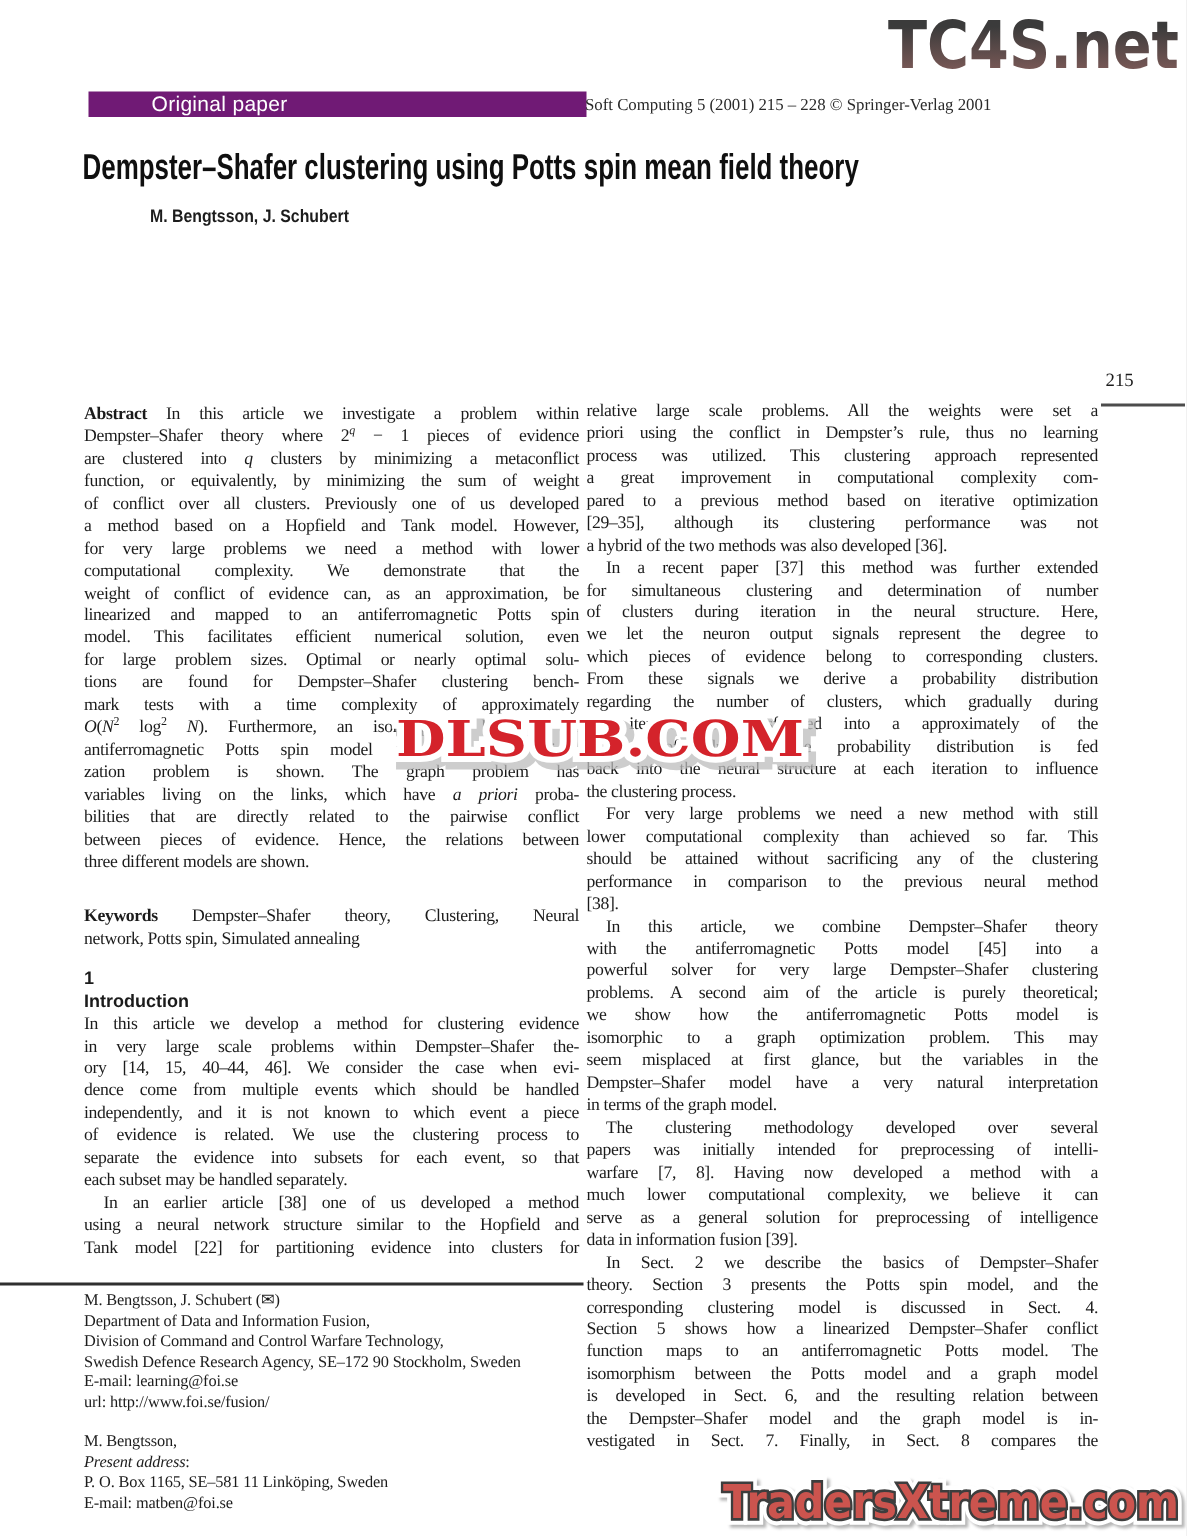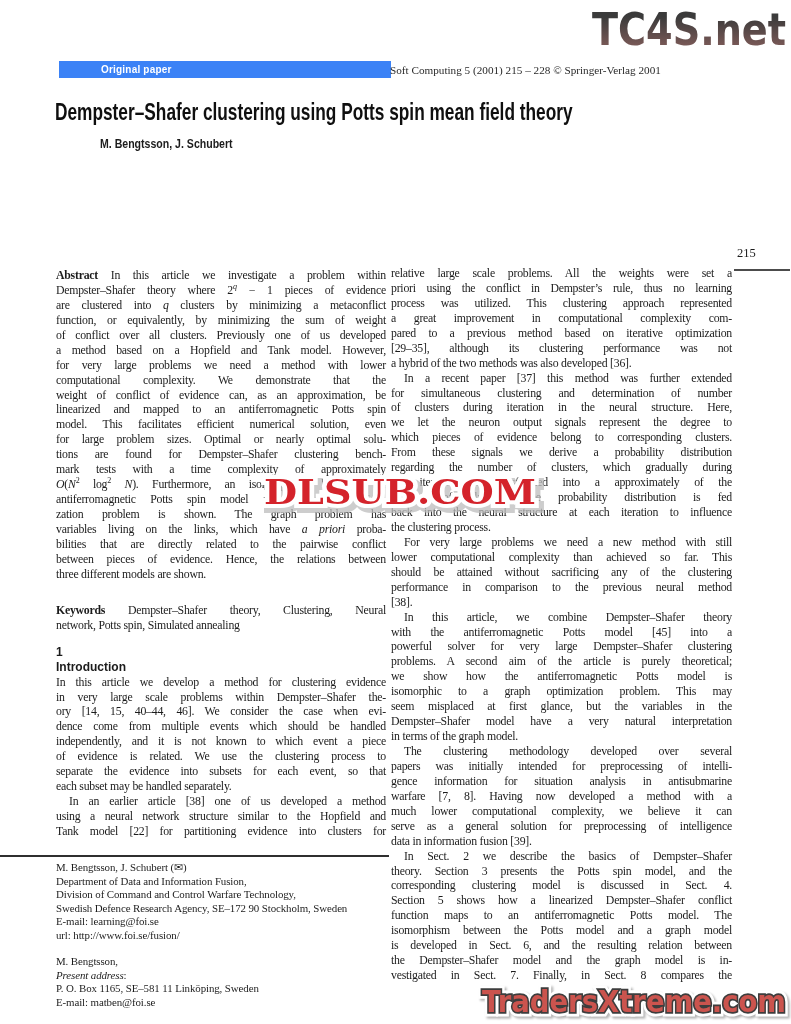--- a/index.html
+++ b/index.html
@@ -1,21 +1,21 @@
 <!DOCTYPE html>
 <html><head>
 <meta charset="utf-8">
 <style>
   html,body{margin:0;padding:0;background:#e8e8e8;}
   .page{position:relative;width:791px;height:1024px;background:#ffffff;overflow:hidden;
         font-family:"Liberation Serif",serif;color:#1c1c1c;}
   
   .logo-wm{position:absolute;top:3px;right:2px;}
-  .cat-bar{position:absolute;left:59px;top:61px;width:332px;height:17px;background:#3b82f6;
-           color:#fff;font-family:"Liberation Sans",sans-serif;font-weight:700;font-size:10px;
+  .cat-bar{position:absolute;left:59px;top:61px;width:332px;height:17px;background:#701a75;
+           color:#fff;font-family:"Liberation Sans",sans-serif;font-weight:400;font-size:14px;
            line-height:17px;padding-left:42px;box-sizing:border-box;letter-spacing:.2px;}
   .journal{position:absolute;left:390px;top:64px;font-size:11.2px;color:#2a2a2a;white-space:nowrap;}
   .title{position:absolute;left:55px;top:98px;font-family:"Liberation Sans",sans-serif;
          font-weight:700;font-size:24px;color:#0f0f0f;white-space:nowrap;
          transform:scaleX(.72);transform-origin:left top;letter-spacing:0;}
   .authors{position:absolute;left:100px;top:137px;font-family:"Liberation Sans",sans-serif;
            font-weight:700;font-size:12px;white-space:nowrap;transform:scaleX(.88);transform-origin:left top;}
   .pageno{position:absolute;left:737px;top:246px;font-size:12.5px;color:#1c1c1c;}
   .page-rule{position:absolute;left:734px;top:269px;width:56px;height:2px;background:#4c4c4c;}
   
@@ -153,21 +153,20 @@
         <div class="line">problems. A second aim of the article is purely theoretical;</div>
         <div class="line">we show how the antiferromagnetic Potts model is</div>
         <div class="line">isomorphic to a graph optimization problem. This may</div>
         <div class="line">seem misplaced at first glance, but the variables in the</div>
         <div class="line">Dempster–Shafer model have a very natural interpretation</div>
         <div class="line endline">in terms of the graph model.</div>
       </div>
       <div class="para indent">
         <div class="line">The clustering methodology developed over several</div>
         <div class="line">papers was initially intended for preprocessing of intelli-</div>
-        <div class="line">gence information for situation analysis in antisubmarine</div>
         <div class="line">warfare [7, 8]. Having now developed a method with a</div>
         <div class="line">much lower computational complexity, we believe it can</div>
         <div class="line">serve as a general solution for preprocessing of intelligence</div>
         <div class="line endline">data in information fusion [39].</div>
       </div>
       <div class="para indent">
         <div class="line">In Sect. 2 we describe the basics of Dempster–Shafer</div>
         <div class="line">theory. Section 3 presents the Potts spin model, and the</div>
         <div class="line">corresponding clustering model is discussed in Sect. 4.</div>
         <div class="line">Section 5 shows how a linearized Dempster–Shafer conflict</div>

